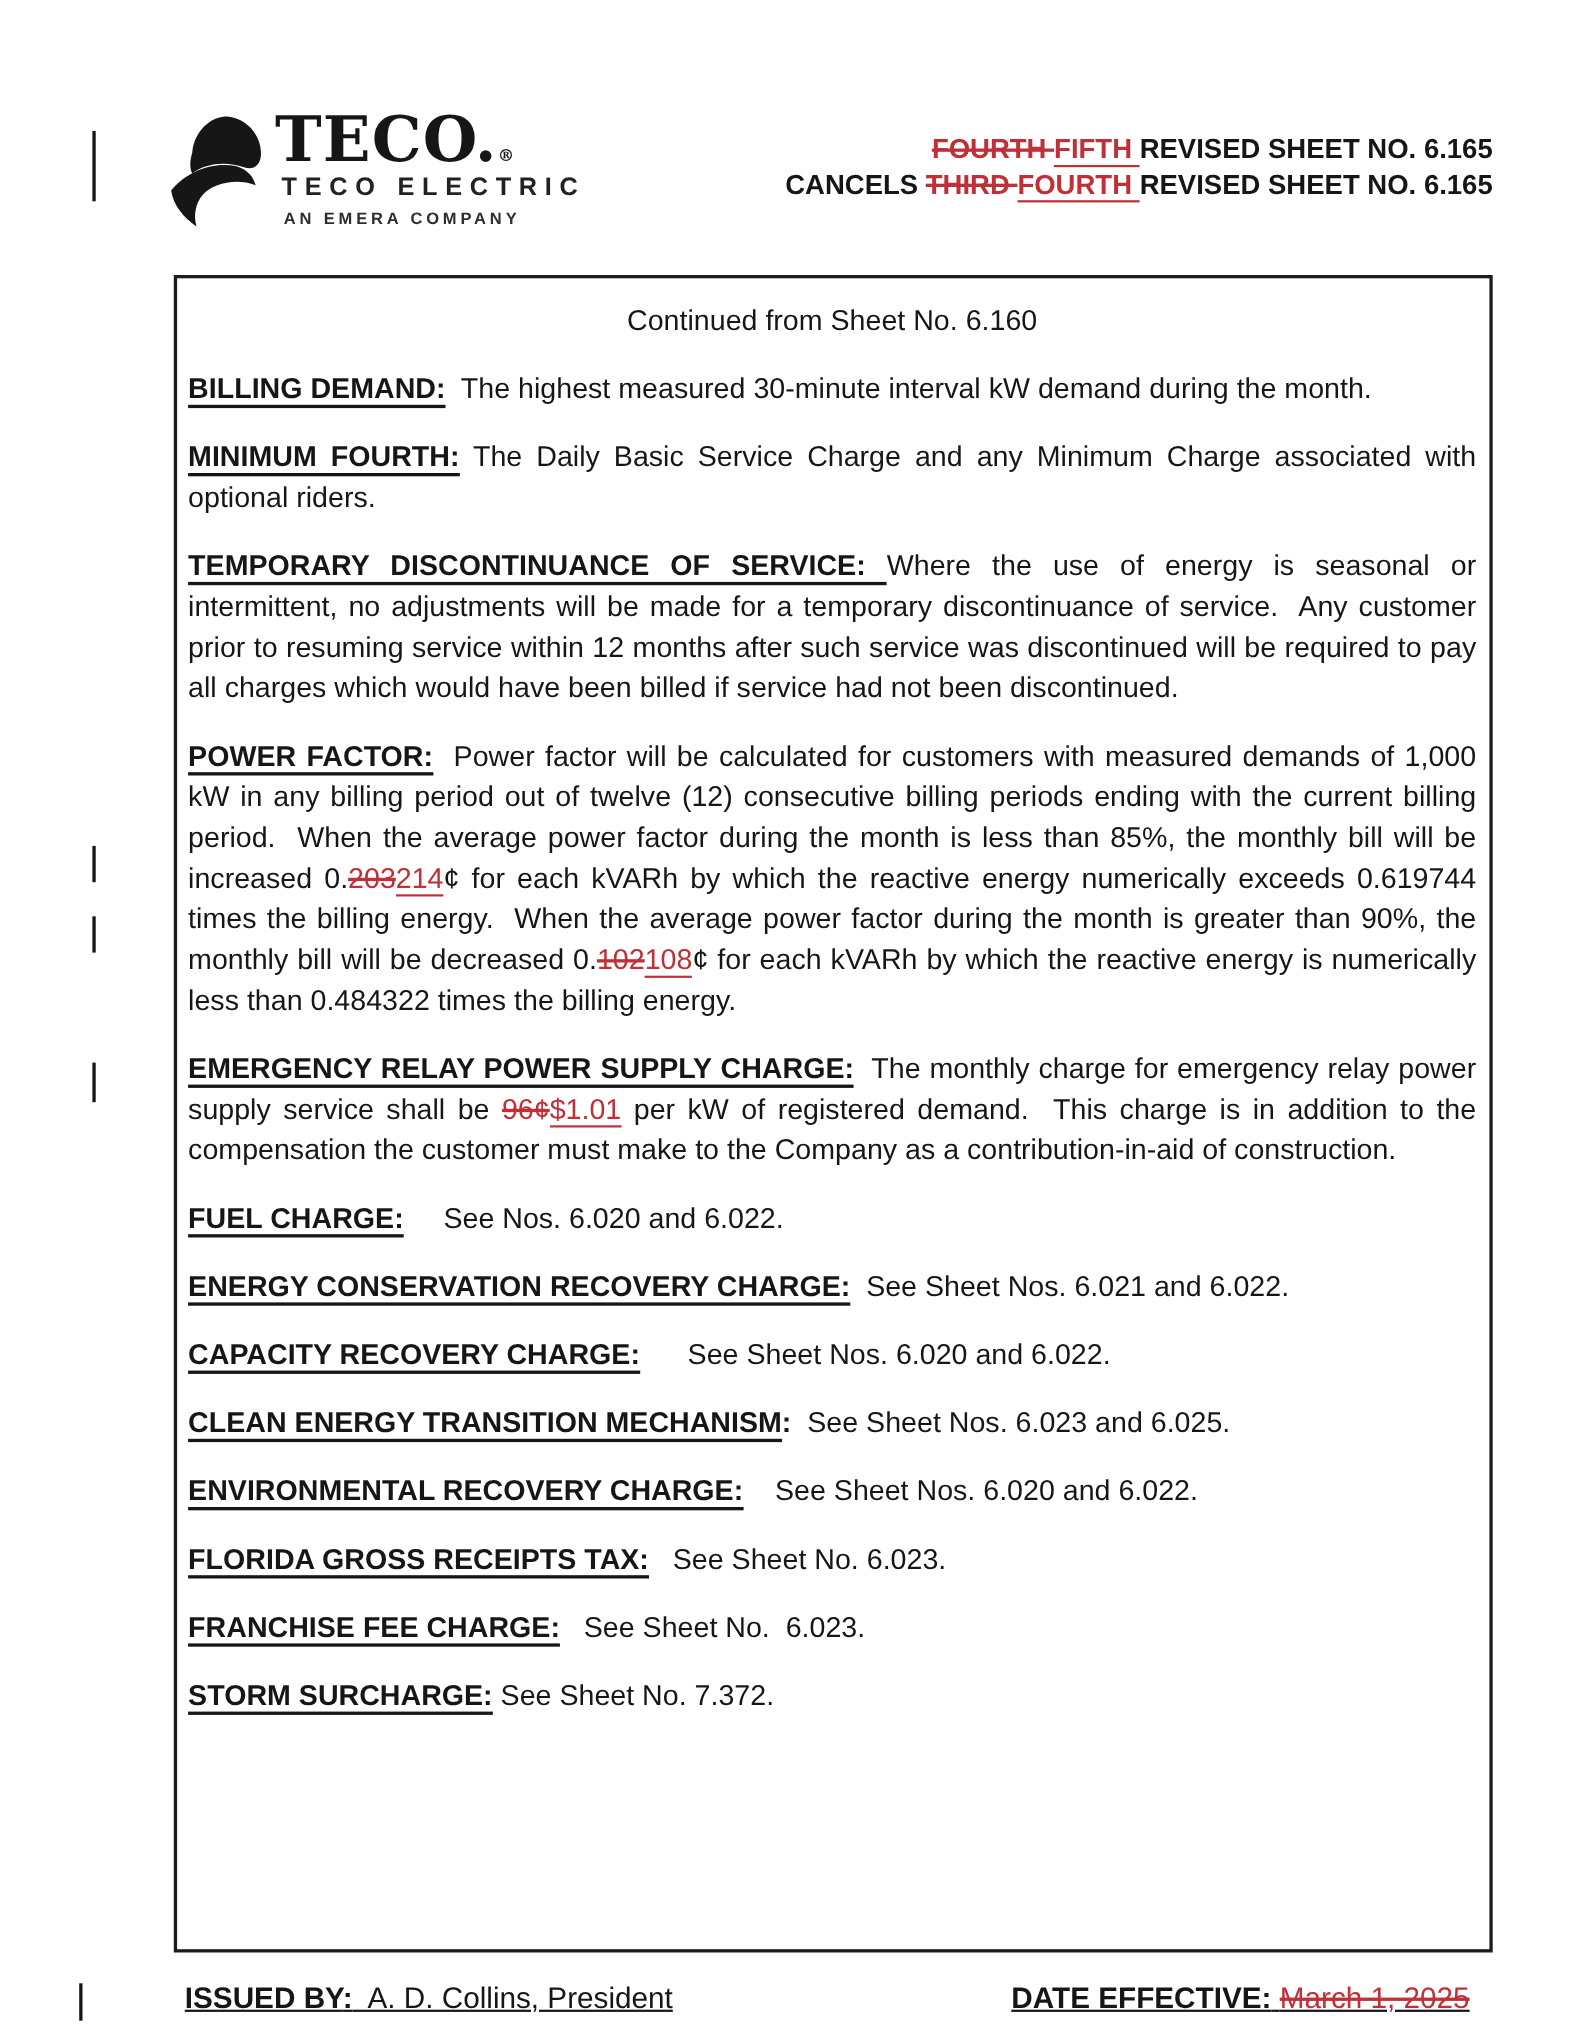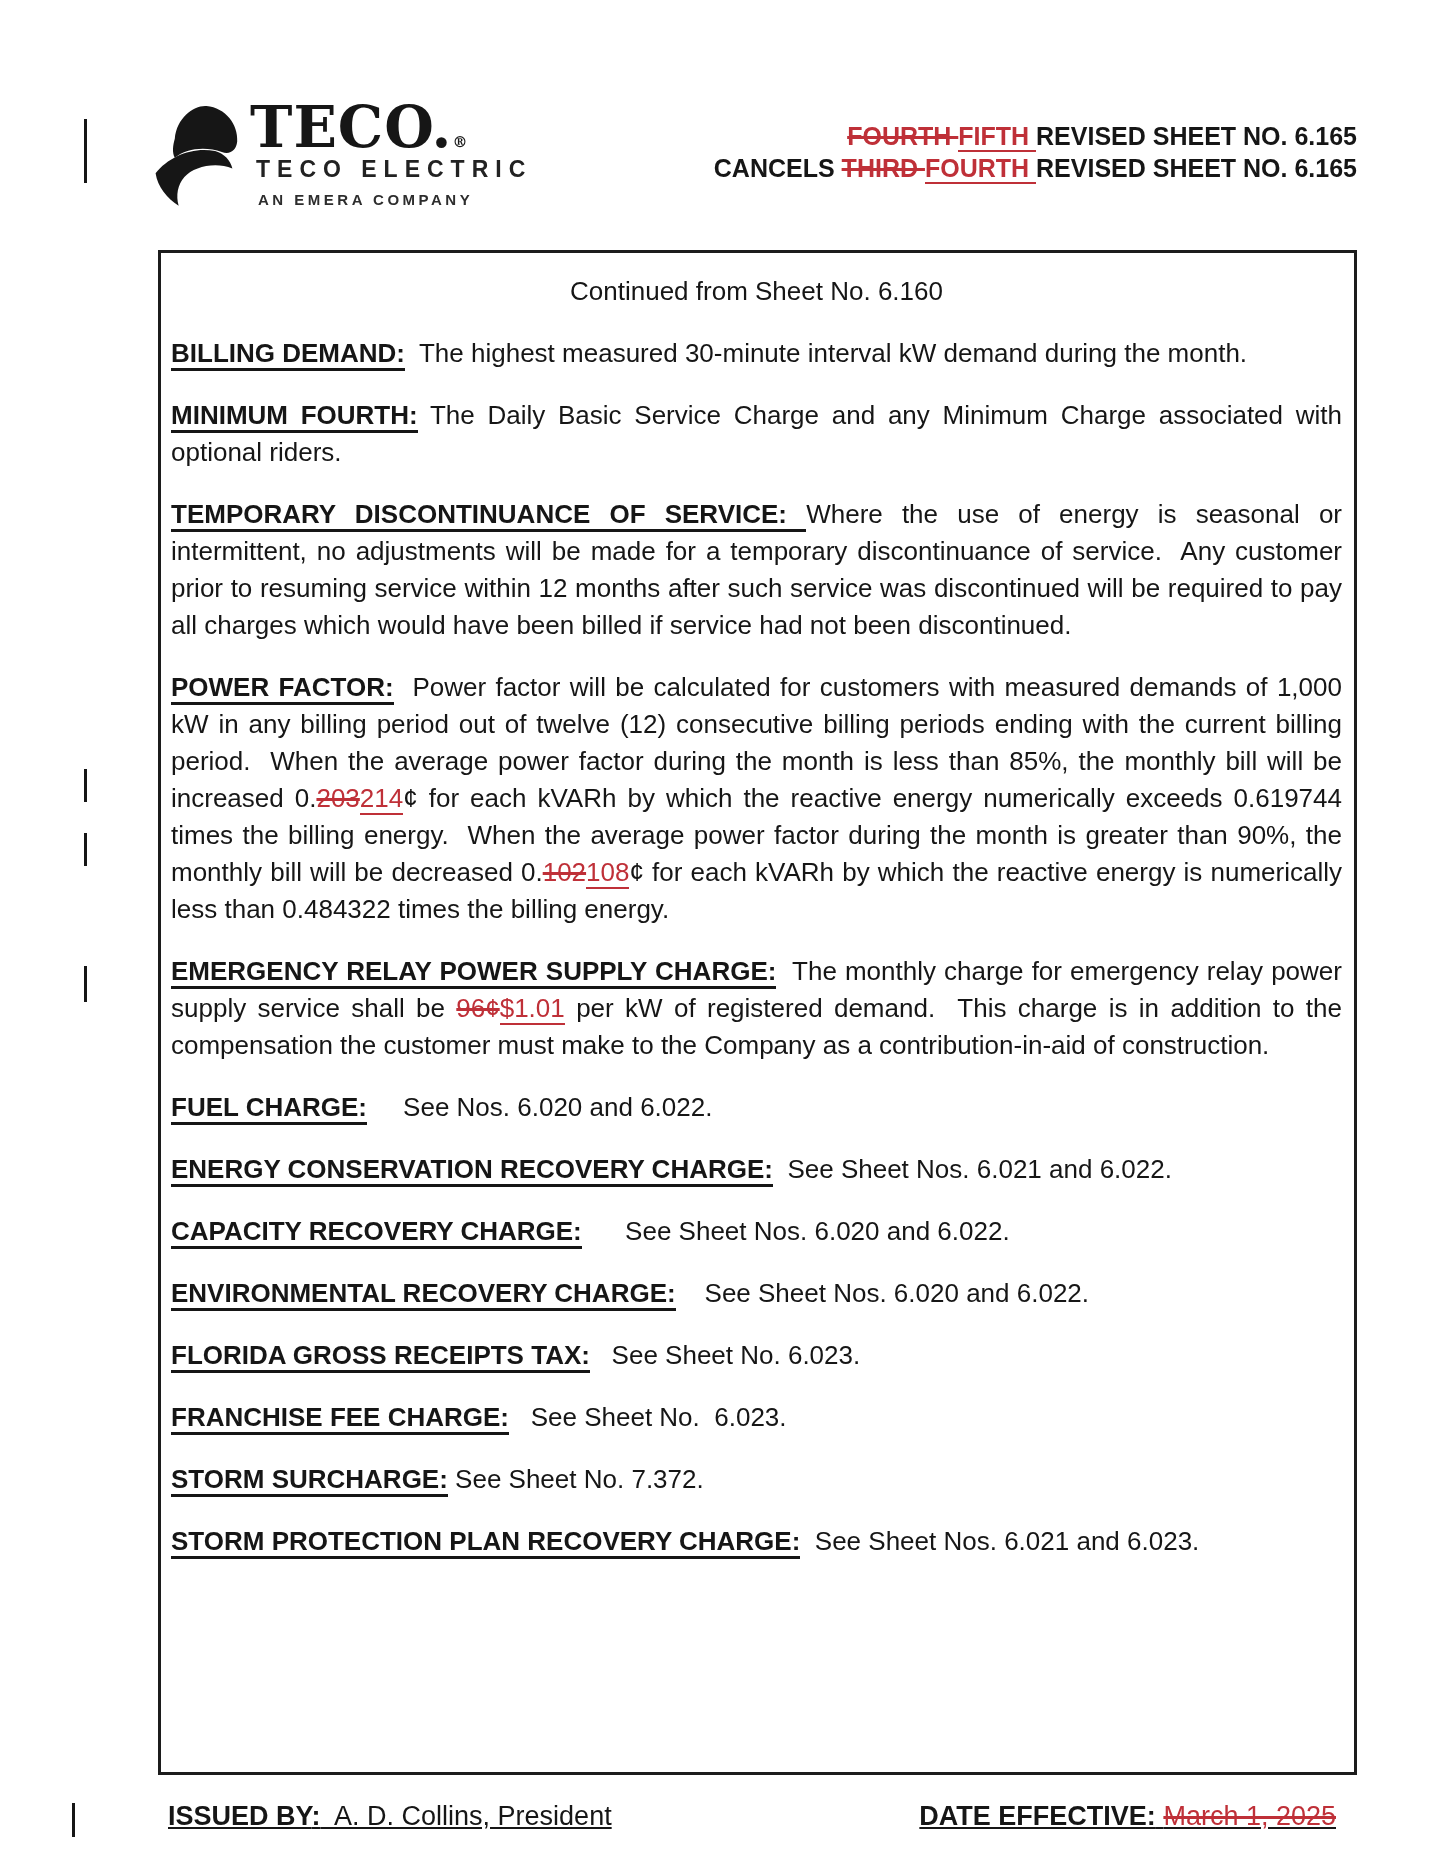--- a/index.html
+++ b/index.html
@@ -79,25 +79,25 @@
     <div class="continued">Continued from Sheet No. 6.160</div>
     <div id="sections">
         <div class="section"><span class="sec-head"><span class="sec-head-u">BILLING DEMAND:</span></span><span>&nbsp; The highest measured 30-minute interval kW demand during the month.</span></div>
         <div class="section"><span class="sec-head"><span class="sec-head-u">MINIMUM FOURTH:</span></span><span> The Daily Basic Service Charge and any Minimum Charge associated with optional riders.</span></div>
         <div class="section"><span class="sec-head"><span class="sec-head-u">TEMPORARY DISCONTINUANCE OF SERVICE:&nbsp;</span></span><span>Where the use of energy is seasonal or intermittent, no adjustments will be made for a temporary discontinuance of service.&nbsp; Any customer prior to resuming service within 12 months after such service was discontinued will be required to pay all charges which would have been billed if service had not been discontinued.</span></div>
         <div class="section"><span class="sec-head"><span class="sec-head-u">POWER FACTOR:</span></span><span>&nbsp; Power factor will be calculated for customers with measured demands of 1,000 kW in any billing period out of twelve (12) consecutive billing periods ending with the current billing period.&nbsp; When the average power factor during the month is less than 85%, the monthly bill will be increased 0.<span class="r-strike">203</span><span class="r-insert">214</span>¢ for each kVARh by which the reactive energy numerically exceeds 0.619744 times the billing energy.&nbsp; When the average power factor during the month is greater than 90%, the monthly bill will be decreased 0.<span class="r-strike">102</span><span class="r-insert">108</span>¢ for each kVARh by which the reactive energy is numerically less than 0.484322 times the billing energy.</span></div>
         <div class="section"><span class="sec-head"><span class="sec-head-u">EMERGENCY RELAY POWER SUPPLY CHARGE:</span></span><span>&nbsp; The monthly charge for emergency relay power supply service shall be <span class="r-strike">96¢</span><span class="r-insert">$1.01</span> per kW of registered demand.&nbsp; This charge is in addition to the compensation the customer must make to the Company as a contribution-in-aid of construction.</span></div>
         <div class="section"><span class="sec-head"><span class="sec-head-u">FUEL CHARGE:</span></span><span>&nbsp;&nbsp;&nbsp;&nbsp; See Nos. 6.020 and 6.022.</span></div>
         <div class="section"><span class="sec-head"><span class="sec-head-u">ENERGY CONSERVATION RECOVERY CHARGE:</span></span><span>&nbsp; See Sheet Nos. 6.021 and 6.022.</span></div>
         <div class="section"><span class="sec-head"><span class="sec-head-u">CAPACITY RECOVERY CHARGE:</span></span><span>&nbsp;&nbsp;&nbsp;&nbsp;&nbsp; See Sheet Nos. 6.020 and 6.022.</span></div>
+        <div class="section"><span class="sec-head"><span class="sec-head-u">CLEAN ENERGY TRANSITION MECHANISM</span><span>:</span></span><span>&nbsp; See Sheet Nos. 6.023 and 6.025.</span></div>
         <div class="section"><span class="sec-head"><span class="sec-head-u">ENVIRONMENTAL RECOVERY CHARGE:</span></span><span>&nbsp;&nbsp;&nbsp; See Sheet Nos. 6.020 and 6.022.</span></div>
         <div class="section"><span class="sec-head"><span class="sec-head-u">FLORIDA GROSS RECEIPTS TAX:</span></span><span>&nbsp;&nbsp; See Sheet No. 6.023.</span></div>
         <div class="section"><span class="sec-head"><span class="sec-head-u">FRANCHISE FEE CHARGE:</span></span><span>&nbsp;&nbsp; See Sheet No.&nbsp; 6.023.</span></div>
         <div class="section"><span class="sec-head"><span class="sec-head-u">STORM SURCHARGE:</span></span><span> See Sheet No. 7.372.</span></div>
-        <div class="section"><span class="sec-head"><span class="sec-head-u">STORM PROTECTION PLAN RECOVERY CHARGE:</span></span><span>&nbsp; See Sheet Nos. 6.021 and 6.023.</span></div>
       </div>
   </div>
 
   <div class="footer">
     <div>
       <span class="b">ISSUED BY</span><span class="b">:</span><span>&nbsp; A. D. Collins, President</span>
     </div>
     <div>
       <span class="b">DATE EFFECTIVE:</span>
       <span class="r-strike">March 1, 2025</span>

